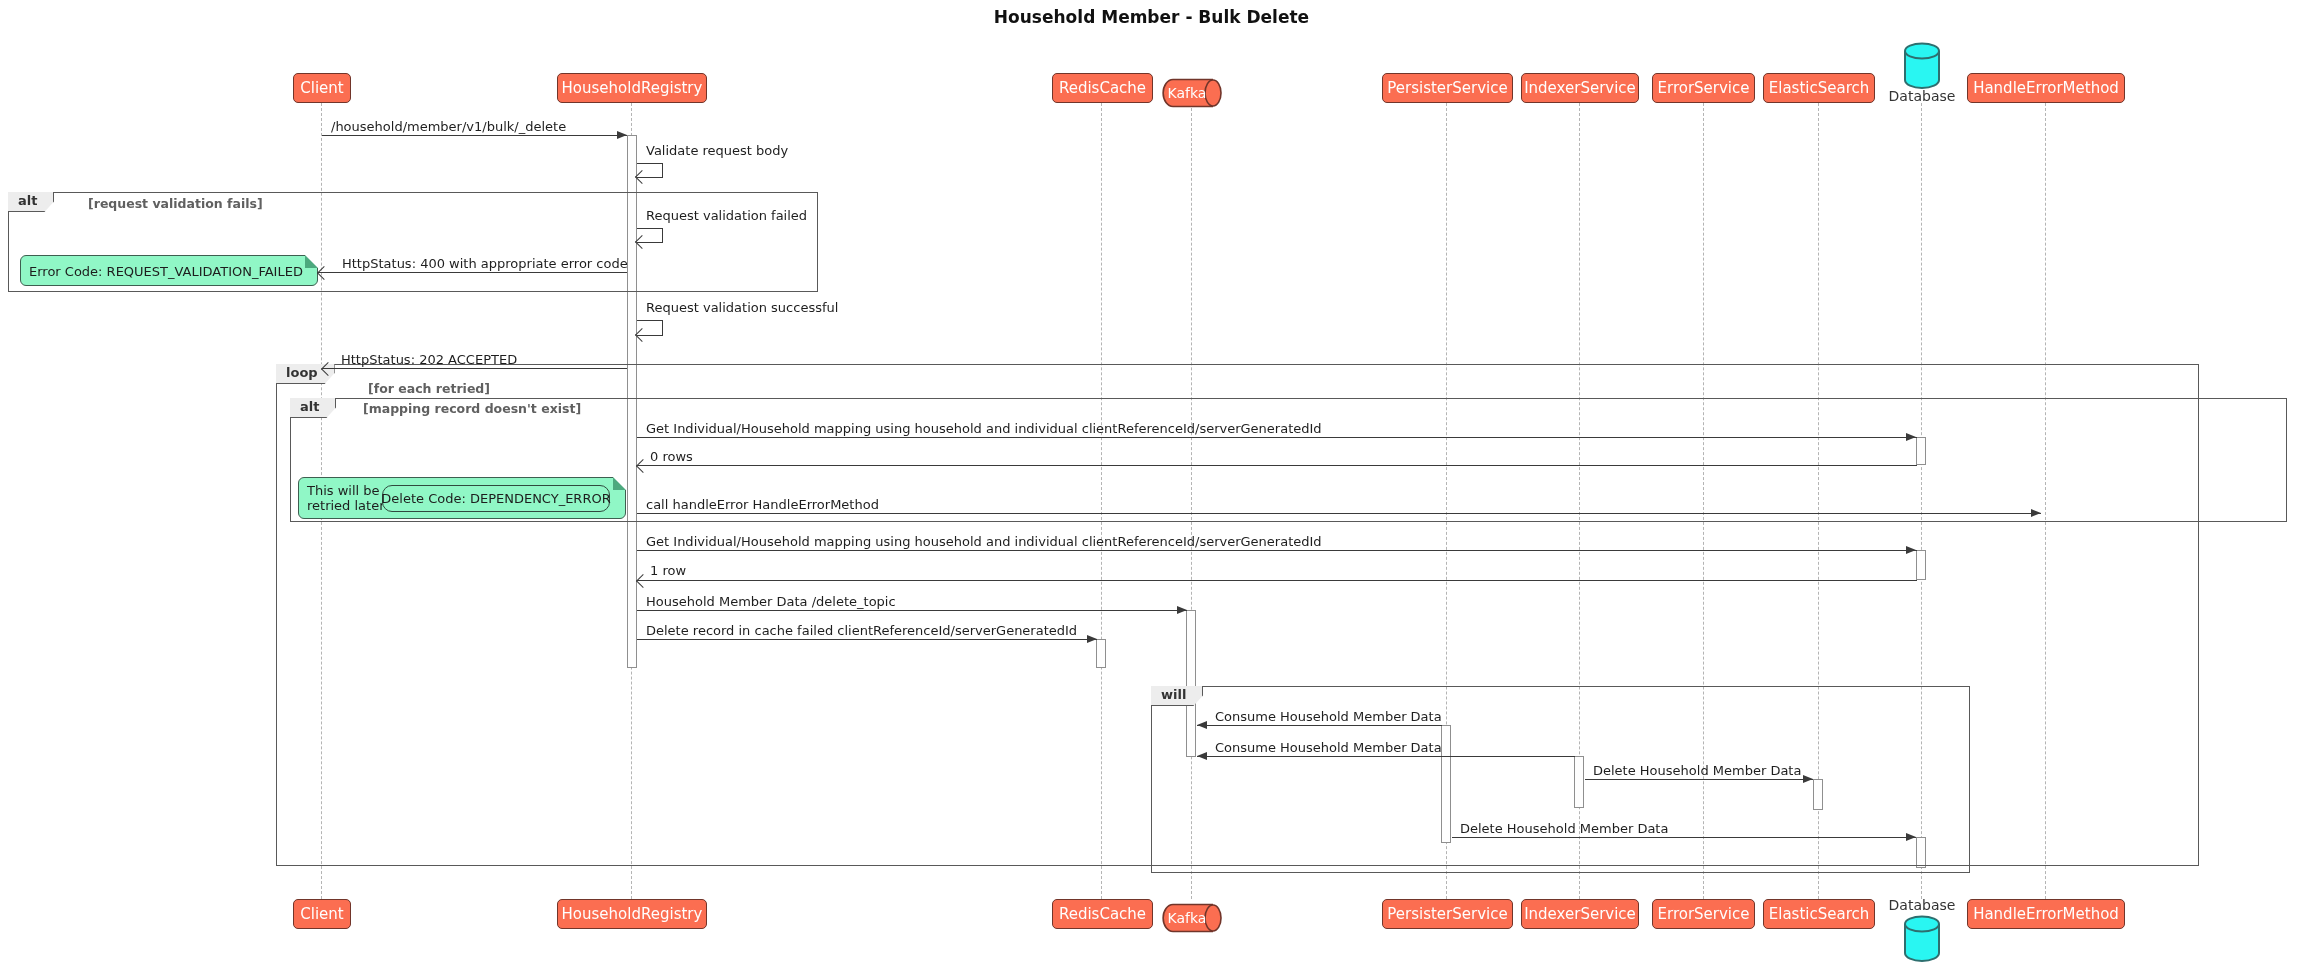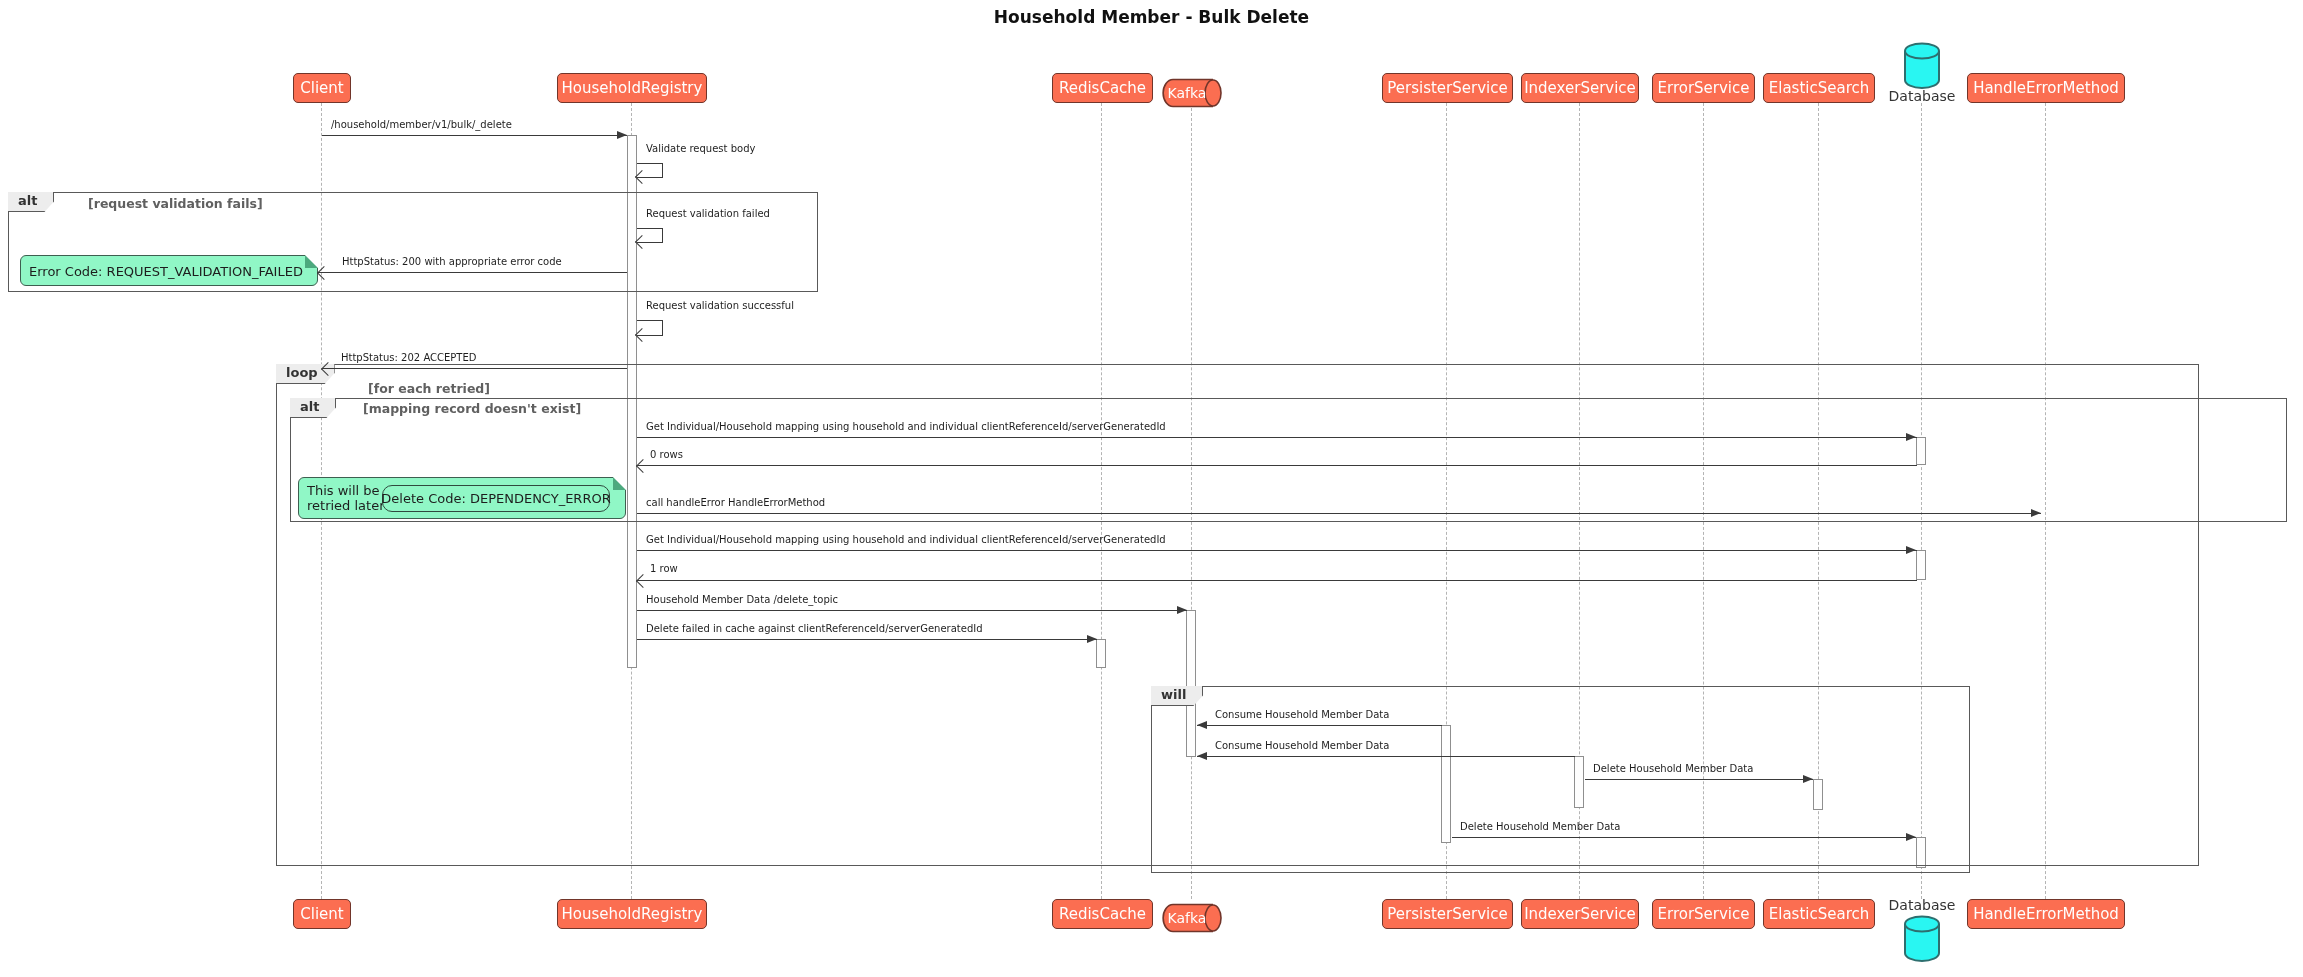--- a/index.html
+++ b/index.html
@@ -22,21 +22,21 @@
        border:1.2px solid #8F8F8F;z-index:2;}
   
   .frame{position:absolute;border:1.6px solid #595959;box-sizing:border-box;z-index:3;}
   .tab{position:absolute;top:-1px;left:-1px;background:#EDEDED;box-sizing:border-box;
        border-right:1.6px solid #595959;border-bottom:1.6px solid #595959;
        clip-path:polygon(0 0,100% 0,100% 45%,calc(100% - 10px) 100%,0 100%);
        font-weight:bold;font-size:13px;color:#333;padding:1px 16px 3px 10px;}
   .guard{position:absolute;font-weight:bold;font-size:12.5px;color:#606060;white-space:nowrap;z-index:3;}
   
   .ml{position:absolute;height:0;border-top:1.3px solid #3A3A3A;z-index:4;}
-  .mt{position:absolute;font-size:10px;color:#1E1E1E;white-space:nowrap;z-index:4;text-align:right;}
+  .mt{position:absolute;font-size:13px;color:#1E1E1E;white-space:nowrap;z-index:4;text-align:right;}
   .self{position:absolute;border:1.3px solid #3A3A3A;border-left:none;z-index:4;}
   .ah-r{position:absolute;width:0;height:0;border-left:10px solid #3A3A3A;
         border-top:4.5px solid transparent;border-bottom:4.5px solid transparent;z-index:5;}
   .ah-l{position:absolute;width:0;height:0;border-right:10px solid #3A3A3A;
         border-top:4.5px solid transparent;border-bottom:4.5px solid transparent;z-index:5;}
   .oh-l{position:absolute;width:9px;height:9px;border-left:1.4px solid #3A3A3A;
         border-bottom:1.4px solid #3A3A3A;transform:rotate(45deg);z-index:5;}
   
   .note{position:absolute;background:#90F7C6;border:1.4px solid #3E5F50;border-radius:6px;
         color:#1D1D1D;font-size:13px;box-sizing:border-box;z-index:5;}
@@ -104,21 +104,21 @@
   <div class="oh-l" style="left:637px;top:172px"></div>
 
   <div class="mt" style="left:646px;top:208px">Request validation failed</div>
   <div class="self" style="left:637px;top:228px;width:25px;height:13px"></div>
   <div class="oh-l" style="left:637px;top:237px"></div>
 
   <div class="note" style="left:20px;top:255px;width:298px;height:31px">
     <div class="notetext">Error Code: REQUEST_VALIDATION_FAILED</div>
   </div>
 
-  <div class="mt" style="left:342px;top:256px">HttpStatus: 200 with appropriate error code</div>
+  <div class="mt" style="left:342px;top:256px">HttpStatus: 400 with appropriate error code</div>
   <div class="ml" style="left:318px;top:272px;width:309px"></div>
   <div class="oh-l" style="left:319px;top:268px"></div>
 
   <div class="mt" style="left:646px;top:300px">Request validation successful</div>
   <div class="self" style="left:637px;top:320px;width:25px;height:14px"></div>
   <div class="oh-l" style="left:637px;top:330px"></div>
 
   <div class="mt" style="left:341px;top:352px">HttpStatus: 202 ACCEPTED</div>
   <div class="ml" style="left:322px;top:368px;width:305px"></div>
   <div class="oh-l" style="left:323px;top:364px"></div>
@@ -146,21 +146,21 @@
   <div class="ah-r" style="left:1906px;top:546px"></div>
 
   <div class="mt" style="left:650px;top:563px">1 row</div>
   <div class="ml" style="left:637px;top:580px;width:1280px"></div>
   <div class="oh-l" style="left:638px;top:576px"></div>
 
   <div class="mt" style="left:646px;top:594px">Household Member Data /delete_topic</div>
   <div class="ml" style="left:637px;top:610px;width:550px"></div>
   <div class="ah-r" style="left:1177px;top:606px"></div>
 
-  <div class="mt" style="left:646px;top:623px">Delete failed in cache against clientReferenceId/serverGeneratedId</div>
+  <div class="mt" style="left:646px;top:623px">Delete record in cache failed clientReferenceId/serverGeneratedId</div>
   <div class="ml" style="left:637px;top:639px;width:460px"></div>
   <div class="ah-r" style="left:1087px;top:635px"></div>
 
   <div class="mt" style="left:1215px;top:709px">Consume Household Member Data</div>
   <div class="ml" style="left:1197px;top:725px;width:245px"></div>
   <div class="ah-l" style="left:1197px;top:721px"></div>
 
   <div class="mt" style="left:1215px;top:740px">Consume Household Member Data</div>
   <div class="ml" style="left:1197px;top:756px;width:378px"></div>
   <div class="ah-l" style="left:1197px;top:752px"></div>

